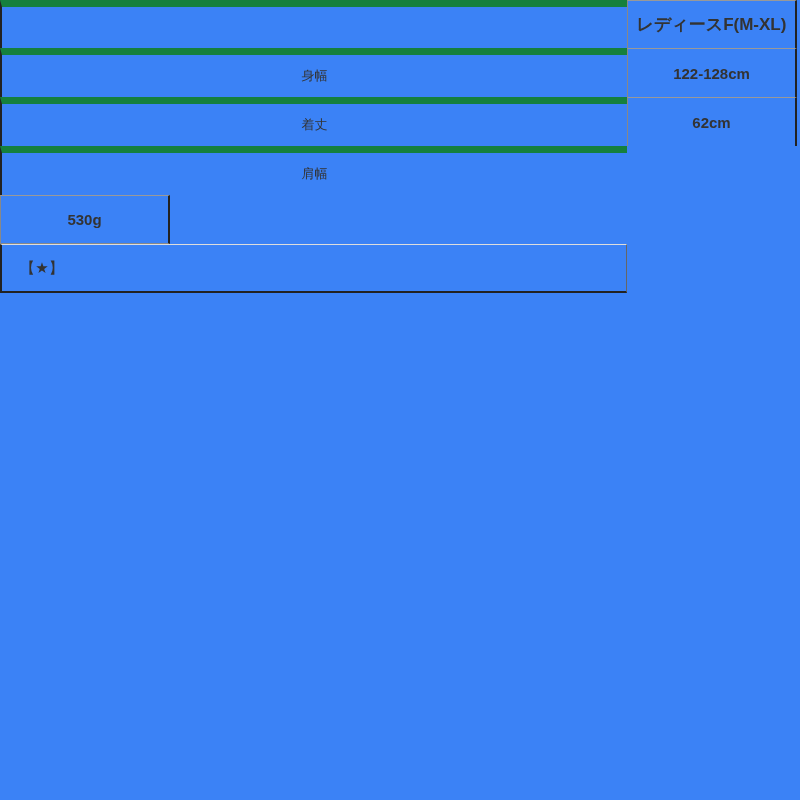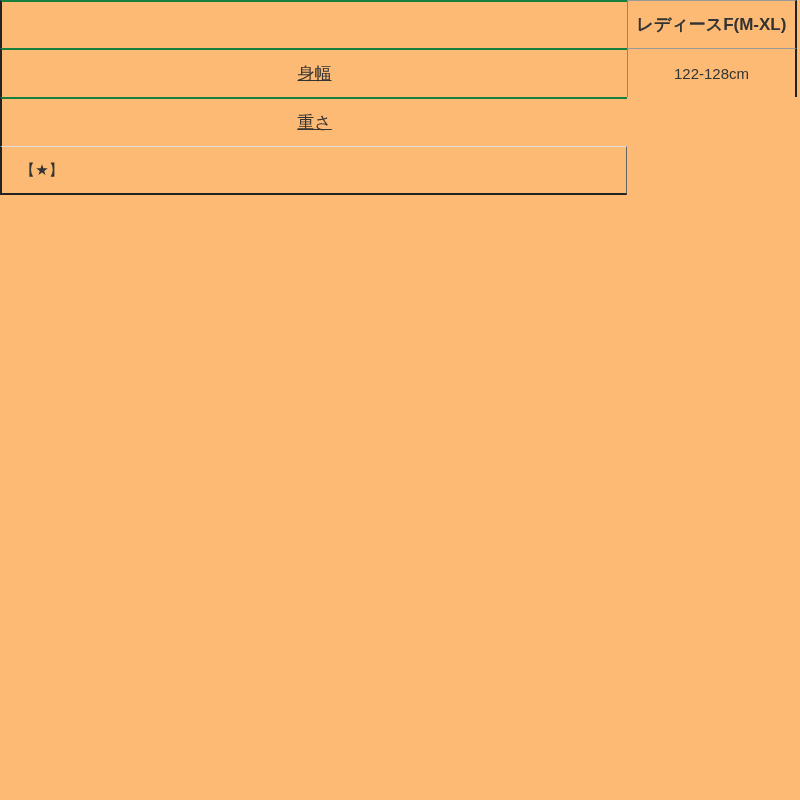--- a/index.html
+++ b/index.html
@@ -12,21 +12,21 @@
     height: 800px;
     position: relative;
     font-family: "Liberation Sans", "DejaVu Sans", sans-serif;
     color: #333333;
   }
   .canvas {
     position: absolute;
     top: 0; left: 0;
     width: 800px;
     height: 800px;
-    background: #fdba74;
+    background: #3b82f6;
     overflow: hidden;
   }
   .size-table {
     position: absolute;
     top: 0;
     left: 0;
     width: 797px;
   }
   .row {
     display: flex;
@@ -36,32 +36,32 @@
     box-sizing: border-box;
     display: flex;
     align-items: center;
     justify-content: center;
   }
   
   .label-cell {
     width: 627px;
     height: 49px;
     border-left: 2px solid #222222;
-    border-top: 2px solid #15803d;
-    font-size: 17px;
-    text-decoration: underline;
+    border-top: 7px solid #15803d;
+    font-size: 13px;
   }
   
   .value-cell {
     width: 170px;
     height: 49px;
     border-left: 1px solid #888888;
     border-top: 1px solid #999999;
     border-right: 2px solid #222222;
     font-size: 15px;
+    font-weight: bold;
   }
   .header-row .label-cell,
   .header-row .value-cell {
     height: 48px;
   }
   .header-row .value-cell {
     font-weight: bold;
     font-size: 17px;
     color: #333333;
   }
@@ -95,31 +95,36 @@
     <div class="row header-row">
       <div class="cell label-cell"></div>
       <div class="cell value-cell">レディースF(M-XL)</div>
     </div>
 
     <div class="row">
       <div class="cell label-cell">身幅</div>
       <div class="cell value-cell">122-128cm</div>
     </div>
 
+    <div class="row">
+      <div class="cell label-cell">着丈</div>
+      <div class="cell value-cell">62cm</div>
+    </div>
 
     <div class="row">
+      <div class="cell label-cell">肩幅</div>
     </div>
 
     <div class="row">
     </div>
 
 
 
     <div class="row last-data-row">
-      <div class="cell label-cell">重さ</div>
+      <div class="cell value-cell">530g</div>
     </div>
 
     <div class="row footer-row">
       <div class="footnote-cell">
         <span>【</span>
           <span>★</span>
           <span>】</span>
       </div>
     </div>
 

